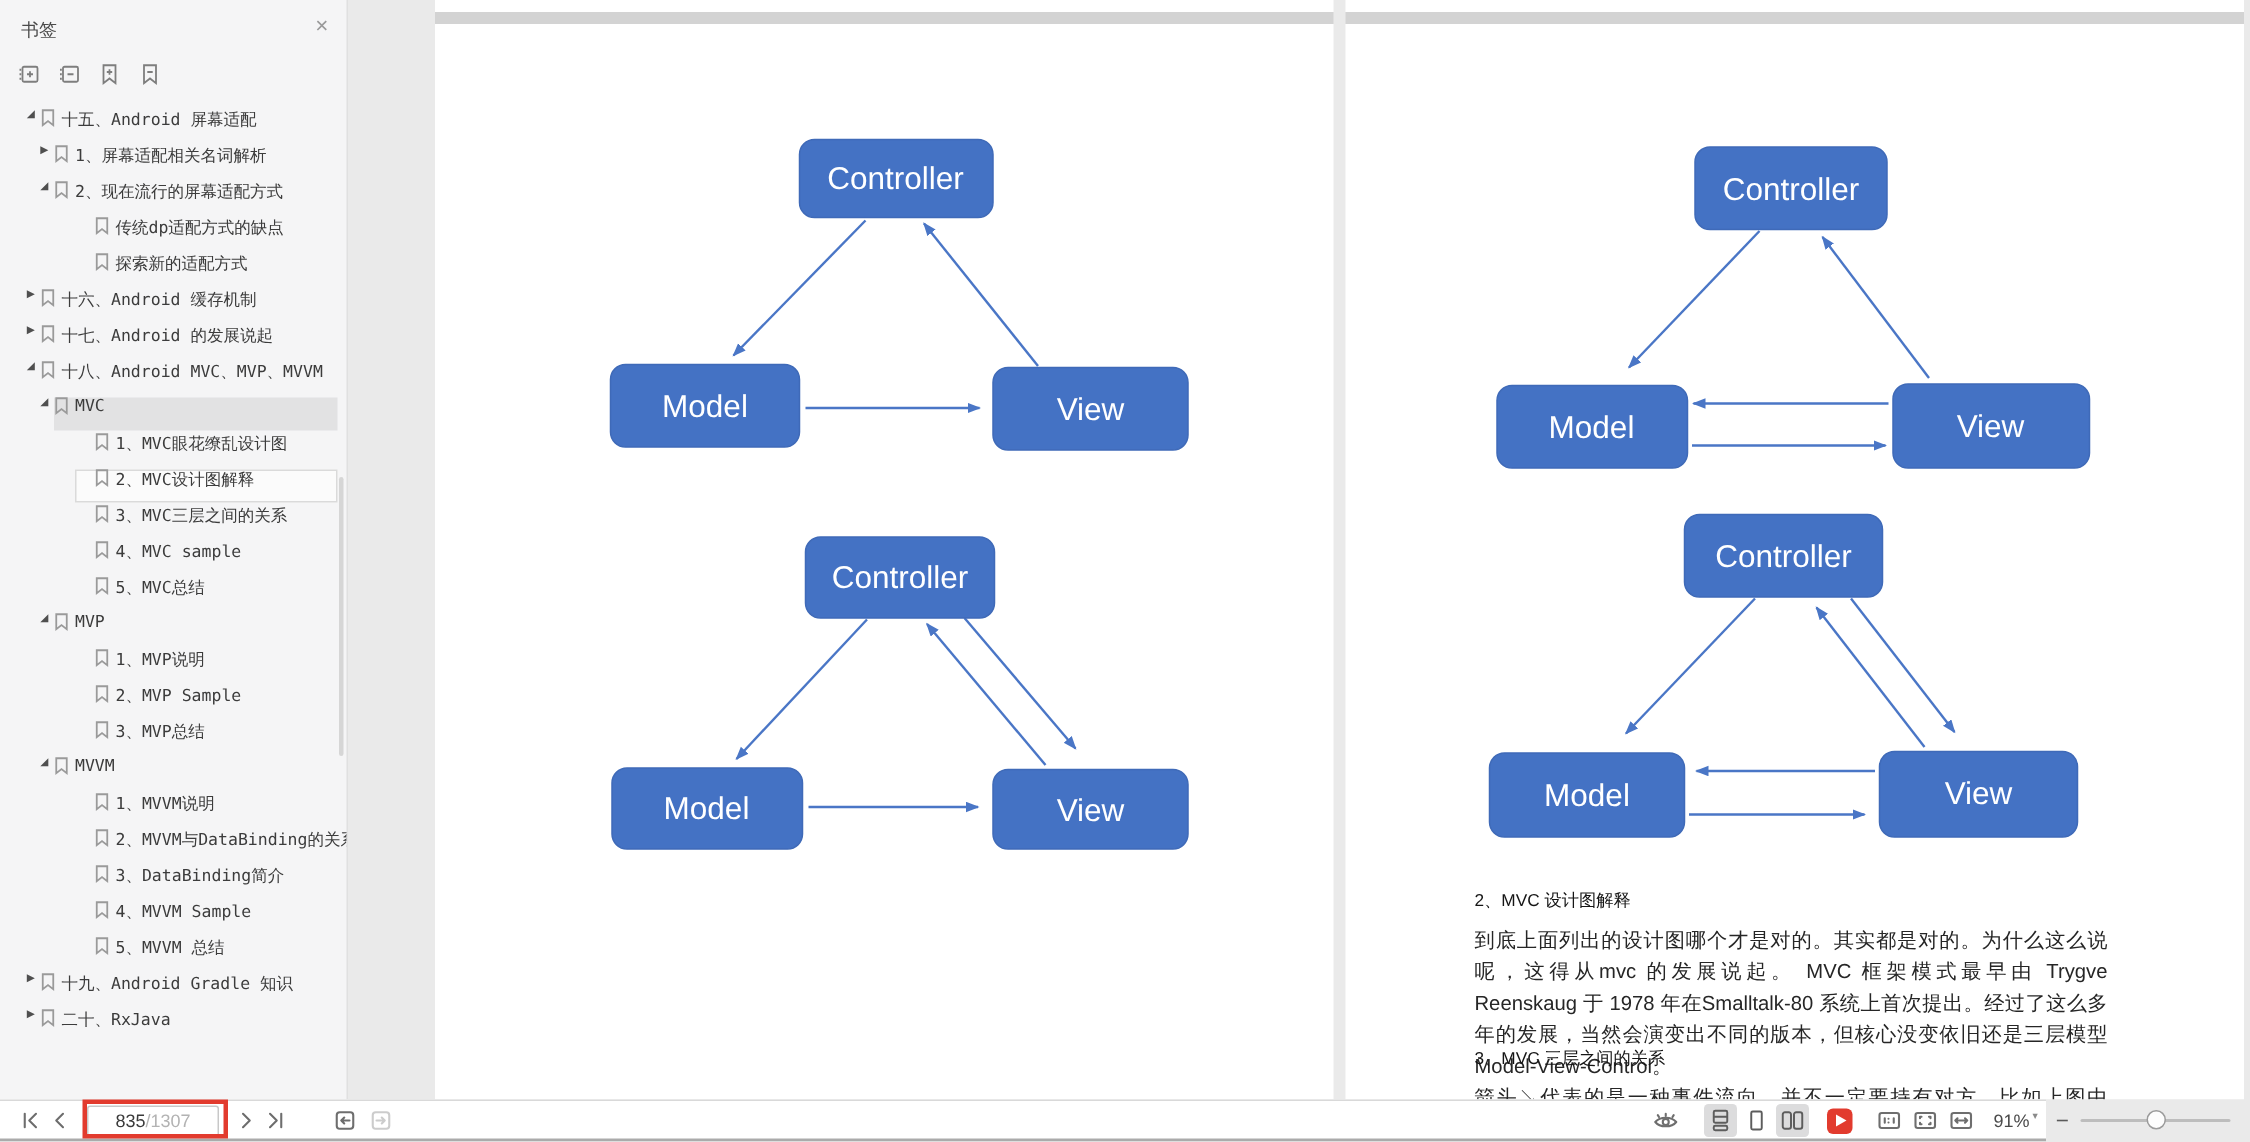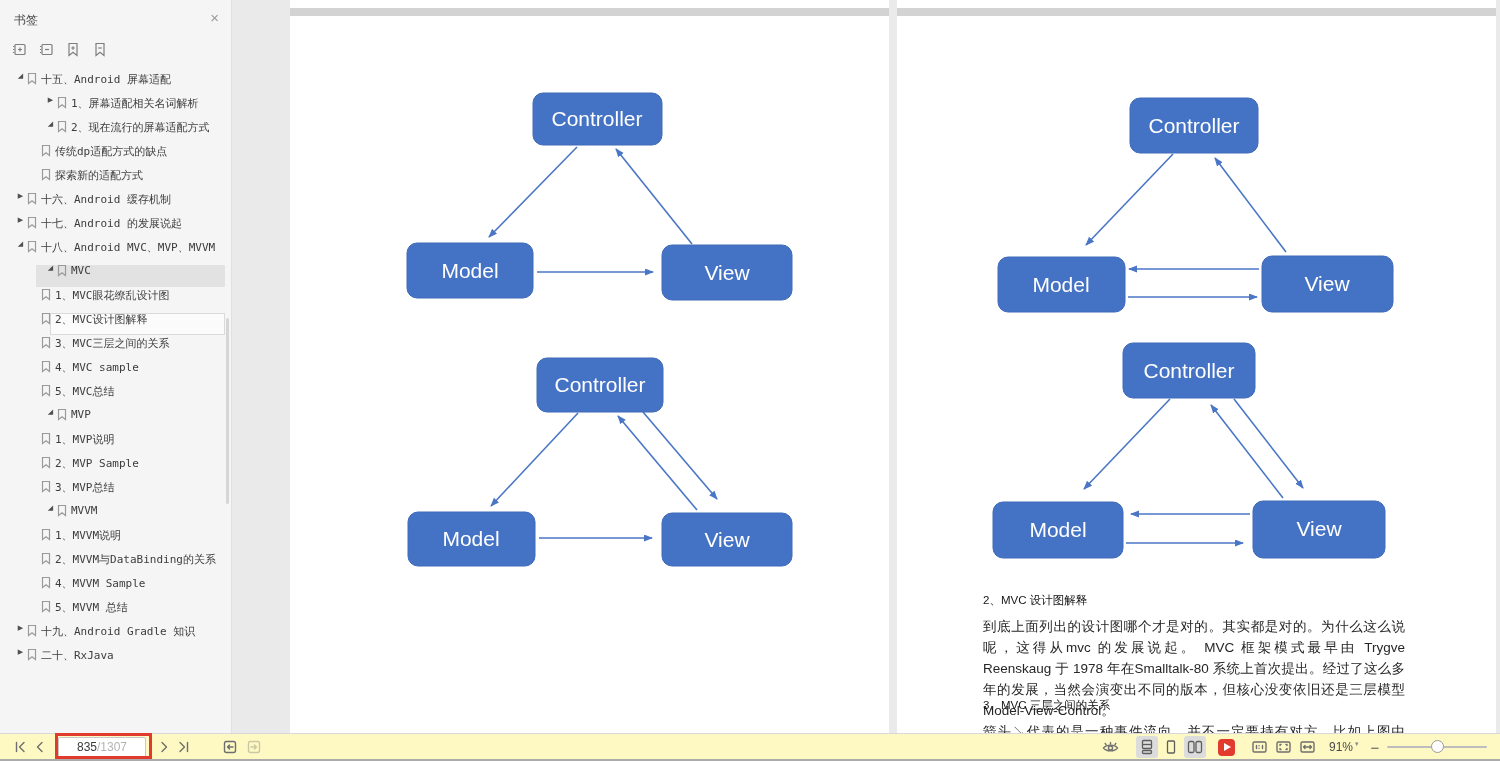--- a/index.html
+++ b/index.html
@@ -16,22 +16,22 @@
   .sb-tool{width:18px;height:18px;display:flex;align-items:center;justify-content:center;cursor:pointer}
   .sb-tool svg{stroke:#7e7e7e;fill:none;stroke-width:1.2}
   .tree{position:absolute;left:0;top:72px;right:0;bottom:0}
   .tree-row{position:relative;display:flex;align-items:flex-start;height:24px;font-size:11px;
             color:#3c3c3c;white-space:nowrap;cursor:default}
   .tree-row>*{position:relative;z-index:1}
   .tree-row .caret{width:13px;font-size:7px;color:#4f4f4f;text-align:center;flex:0 0 13px}
   .tree-row .bm{width:14px;flex:0 0 14px;display:flex;align-items:center}
   .tree-row .lbl{font-family:"DejaVu Sans Mono","Liberation Sans",monospace,sans-serif;letter-spacing:0}
   .lvl1{padding-left:14px}
-  .lvl2{padding-left:44px}
-  .lvl3{padding-left:28px}
+  .lvl2{padding-left:23px}
+  .lvl3{padding-left:50px}
   .tree-row.selected::after{content:"";position:absolute;left:36px;right:6px;top:1px;bottom:1px;
             background:#e2e2e3;z-index:0}
   .tree-row.focused::after{content:"";position:absolute;left:50px;right:6px;top:1px;bottom:1px;
             background:#fbfbfb;border:1px solid #dadada;box-sizing:border-box;z-index:0}
   .sb-scrollbar{position:absolute;right:2px;top:318px;width:3px;height:186px;background:#d6d6d6;border-radius:2px;z-index:2}
 
   
   .main{position:absolute;left:233px;top:0;right:0;height:733px;background:#eaeaea;overflow:hidden}
   .gapband{position:absolute;top:8px;height:8px;background:#d3d3d3}
   .prevstrip{position:absolute;top:0;height:8px;background:#ffffff}
@@ -46,21 +46,21 @@
   .dg rect.node{fill:#4472c4;stroke:#3f6ab8;stroke-width:1}
 
   
   .sec{position:absolute;left:86px;width:422px;color:#222}
   .sec-h{font-size:11.5px;font-weight:normal;color:#151515}
   .sec-b{font-size:13.5px;line-height:21px;text-align:justify;margin-top:8px;color:#262626}
   #sec1{top:577px}
   #sec2{top:682px}
 
   
-  .toolbar{position:absolute;left:0;bottom:0;width:1500px;height:28px;background:#fef9c3;
+  .toolbar{position:absolute;left:0;bottom:0;width:1364px;height:28px;background:#ffffff;
            border-top:1px solid #d9d9d9;border-bottom:2px solid #ababab;box-sizing:border-box;z-index:10}
   .tb-ico{display:inline-flex;align-items:center;justify-content:center;width:20px;height:20px;cursor:pointer}
   .tb-ico svg{stroke:#6e6e6e;fill:none;stroke-width:1.4;stroke-linecap:round;stroke-linejoin:round}
   .tb-left{position:absolute;left:10px;top:2px;height:22px;display:flex;align-items:center}
   .pgbox{width:86px;height:19px;background:#ffffff;border:1px solid #c8c8c8;border-radius:2px;
          display:flex;align-items:center;justify-content:center;font-size:12px;margin:0 8px;cursor:text}
   .pgcur{color:#3a3a3a}
   .pgtot{color:#b3b3b3}
   .hist{margin-left:26px;display:flex;gap:4px}
   .disabled{opacity:.35}
@@ -309,20 +309,29 @@
         </span>
         <span class="lbl">2、MVVM与DataBinding的关系</span>
       </div>
       <div class="tree-row lvl3">
         <span class="caret"></span>
         <span class="bm">
           <svg width="10" height="13" viewBox="0 0 10 13">
             <path d="M1.5 1.5h7v10L5 8.7l-3.5 2.8z" fill="none" stroke="#9a9a9a" stroke-width="1.2"></path>
           </svg>
         </span>
+        <span class="lbl">3、DataBinding简介</span>
+      </div>
+      <div class="tree-row lvl3">
+        <span class="caret"></span>
+        <span class="bm">
+          <svg width="10" height="13" viewBox="0 0 10 13">
+            <path d="M1.5 1.5h7v10L5 8.7l-3.5 2.8z" fill="none" stroke="#9a9a9a" stroke-width="1.2"></path>
+          </svg>
+        </span>
         <span class="lbl">4、MVVM Sample</span>
       </div>
       <div class="tree-row lvl3">
         <span class="caret"></span>
         <span class="bm">
           <svg width="10" height="13" viewBox="0 0 10 13">
             <path d="M1.5 1.5h7v10L5 8.7l-3.5 2.8z" fill="none" stroke="#9a9a9a" stroke-width="1.2"></path>
           </svg>
         </span>
         <span class="lbl">5、MVVM 总结</span>

